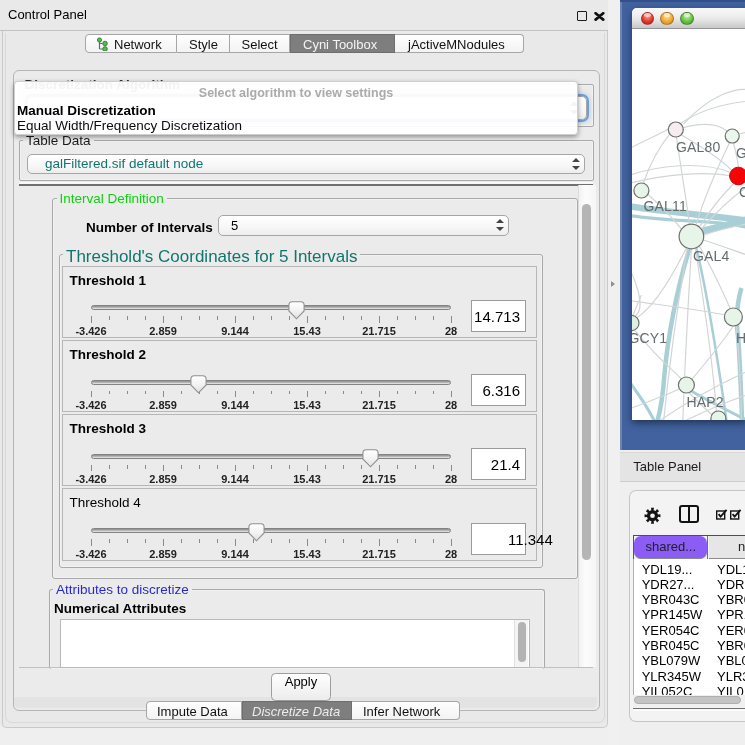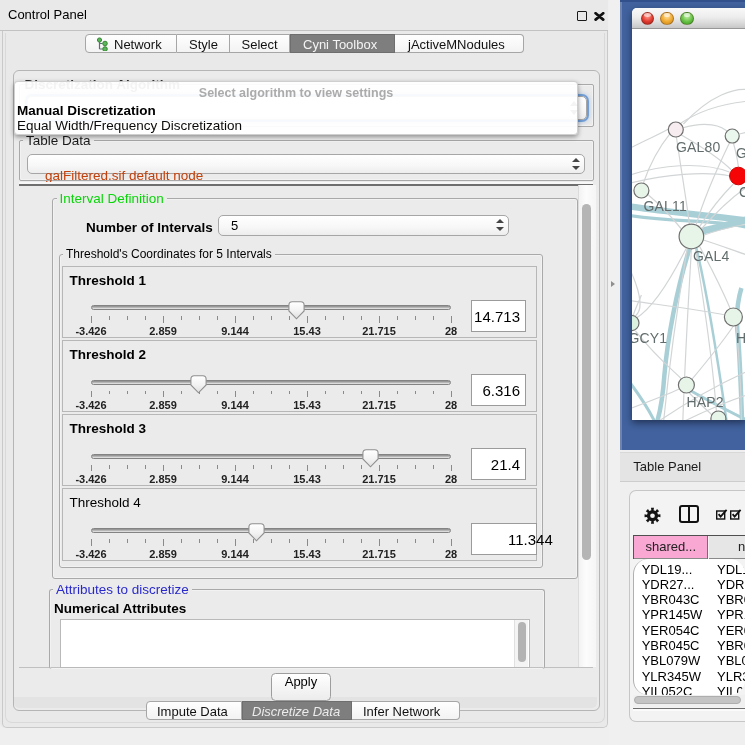--- a/index.html
+++ b/index.html
@@ -48,38 +48,38 @@
 <div class="abs" style="left:12.7px;top:69.5px;width:585px;height:639px;background:#ebebeb;border:1px solid #b5b5b5;border-radius:6px;"></div>
 <div class="abs" style="left:13.7px;top:697px;width:583px;height:10.5px;background:#e3e3e3;border-radius:0 0 5px 5px;"></div>
 <div class="gb" style="left:18.7px;top:84px;width:573px;height:41px;border-radius:2px;"></div>
 <div class="combo" style="left:27px;top:96px;width:560px;height:24px;box-shadow:0 0 0 2px rgba(98,148,210,0.85),0 0 5px 2px rgba(98,148,210,0.45);"></div>
 <div class="ud" style="left:570px;top:100.5px;border-left:4.5px solid transparent;border-right:4.5px solid transparent;border-bottom:5px solid #444;"></div>
 <div class="ud" style="left:570px;top:109.5px;border-left:4.5px solid transparent;border-right:4.5px solid transparent;border-top:5px solid #444;"></div>
 <div class="abs" style="left:24.5px;top:76.5px;font-size:13.5px;font-weight:bold;color:#333;">Discretization Algorithm</div>
 <div class="gb" style="left:18.7px;top:139.5px;width:573px;height:39px;border-radius:2px;"></div>
 <div class="gbt" style="left:23px;top:132.5px;font-size:13.5px;color:#1a1a1a;">Table Data</div>
 <div class="combo" style="left:27px;top:153.5px;width:557.5px;height:20.5px;"></div>
-<div class="abs" style="left:45px;top:156.3px;font-size:13.5px;color:#c2410c;margin-top:12px;">galFiltered.sif default node</div>
+<div class="abs" style="left:45px;top:156.3px;font-size:13.5px;color:#0f766e;">galFiltered.sif default node</div>
 <div class="ud" style="left:571.5px;top:157.5px;border-left:4px solid transparent;border-right:4px solid transparent;border-bottom:4.5px solid #444;"></div>
 <div class="ud" style="left:571.5px;top:165.5px;border-left:4px solid transparent;border-right:4px solid transparent;border-top:4.5px solid #444;"></div>
 <div class="abs" style="left:18.7px;top:181.5px;width:574px;height:2.5px;background:#f8f8f8;"></div>
 <div class="abs" style="left:18.7px;top:184px;width:574px;height:1.8px;background:#6f6f6f;"></div>
 <div class="abs" style="left:18.7px;top:667.3px;width:574px;height:1.2px;background:#c0c0c0;"></div>
 <div class="abs" style="left:594.3px;top:186px;width:1.2px;height:481px;background:#bdbdbd;"></div>
 <div class="abs" style="left:577.5px;top:184.5px;width:17px;height:482.5px;background:linear-gradient(90deg,#f2f2f2,#fcfcfc 40%,#f5f5f5);border-left:1px solid #dcdcdc;"></div>
 <div class="abs" style="left:582px;top:204px;width:8.5px;height:356px;background:#b5b5b5;border-radius:4.5px;"></div>
 <div class="gb" style="left:52px;top:197.5px;width:524px;height:379.5px;"></div>
 <div class="gbt" style="left:56.5px;top:190.5px;font-size:13.5px;color:#09d609;">Interval Definition</div>
 <div class="abs" style="left:86px;top:220px;font-size:13.5px;font-weight:bold;color:#000;">Number of Intervals</div>
 <div class="combo" style="left:218px;top:214.5px;width:291px;height:21px;"></div>
 <div class="abs" style="left:231px;top:217.5px;font-size:13px;color:#000;">5</div>
 <div class="ud" style="left:495.5px;top:218.5px;border-left:4px solid transparent;border-right:4px solid transparent;border-bottom:4.5px solid #444;"></div>
 <div class="ud" style="left:495.5px;top:226.5px;border-left:4px solid transparent;border-right:4px solid transparent;border-top:4.5px solid #444;"></div>
 <div class="gb" style="left:58.5px;top:253.5px;width:482.5px;height:312px;"></div>
-<div class="gbt" style="left:63px;top:246.5px;font-size:12px;color:#000000;">Threshold's Coordinates for 5 Intervals</div>
+<div class="gbt" style="left:63px;top:246.5px;font-size:17px;color:#0f766e;">Threshold's Coordinates for 5 Intervals</div>
 <div class="rowbox" style="left:62.4px;top:265.6px;width:472.6px;height:70.4px;"></div>
 <div class="abs" style="left:69.5px;top:272.6px;font-size:13.5px;font-weight:bold;color:#000;">Threshold 1</div>
 <div class="abs" style="left:91.0px;top:305.3px;width:360.0px;height:5.2px;background:linear-gradient(#8a8a8a,#b0b0b0 45%,#d8d8d8 80%,#efefef);border:1px solid #838383;border-radius:3px;box-sizing:border-box;"></div>
 <div class="abs" style="left:91.0px;top:316.3px;width:1px;height:6.8px;background:#8a8a8a;"></div>
 <div class="abs" style="left:109.0px;top:316.3px;width:1px;height:3.9px;background:#8a8a8a;"></div>
 <div class="abs" style="left:127.0px;top:316.3px;width:1px;height:3.9px;background:#8a8a8a;"></div>
 <div class="abs" style="left:145.0px;top:316.3px;width:1px;height:3.9px;background:#8a8a8a;"></div>
 <div class="abs" style="left:163.0px;top:316.3px;width:1px;height:6.8px;background:#8a8a8a;"></div>
 <div class="abs" style="left:181.0px;top:316.3px;width:1px;height:3.9px;background:#8a8a8a;"></div>
 <div class="abs" style="left:199.0px;top:316.3px;width:1px;height:3.9px;background:#8a8a8a;"></div>
@@ -229,21 +229,21 @@
 <svg class="abs" style="left:248.0px;top:523.2px;" width="17" height="19">
     <defs>
       <linearGradient id="thg{T}" x1="0" y1="0" x2="0" y2="1">
         <stop offset="0" stop-color="#ffffff"></stop>
         <stop offset="0.55" stop-color="#f2f2f2"></stop>
         <stop offset="1" stop-color="#dedede"></stop>
       </linearGradient>
     </defs>
     <path d="M4.2 0.8 H12.8 Q16.1 0.8 16.1 4.1 V10 L8.5 17.8 L0.9 10 V4.1 Q0.9 0.8 4.2 0.8 Z" fill="url(#thg{T})" stroke="#8f8f8f" stroke-width="1.1"></path>
   </svg>
-<div class="vbox" style="left:471px;top:522.6px;width:66px;height:32px;line-height:32.5px;padding-left:36px;">11.344</div>
+<div class="vbox" style="left:471px;top:522.6px;width:55px;height:32px;line-height:32.5px;padding-left:36px;">11.344</div>
 <div class="gb" style="left:49px;top:589px;width:493.5px;height:78.5px;border-bottom:none;"></div>
 <div class="gbt" style="left:53px;top:582px;font-size:13.5px;color:#2a2acc;">Attributes to discretize</div>
 <div class="abs" style="left:54px;top:601px;font-size:13.5px;font-weight:bold;color:#000;">Numerical Attributes</div>
 <div class="abs" style="left:60px;top:619px;width:470px;height:49px;background:#fff;border:1px solid #b9b9b9;box-sizing:border-box;overflow:hidden;">
     <div style="position:absolute;right:1px;top:0;width:13px;height:49px;background:#f4f4f4;border-left:1px solid #e0e0e0;"></div>
     <div style="position:absolute;right:3px;top:2px;width:8px;height:40px;background:#b3b3b3;border-radius:4px;"></div>
   </div>
 <div class="abs" style="left:271.4px;top:672.6px;width:59.2px;height:28px;background:linear-gradient(#ffffff,#ececec);border:1px solid #9d9d9d;border-radius:4.5px;box-sizing:border-box;text-align:center;font-size:13px;color:#000;line-height:16px;">Apply</div>
 <div class="tabw" style="left:145.5px;top:700.8px;width:96px;height:19.7px;border:1px solid #a6a6a6;border-radius:4px 0 0 4px;"></div>
 <div class="tabd" style="left:241.5px;top:700.8px;width:110.5px;height:19.7px;border:1px solid #6e6e6e;"></div>
@@ -342,26 +342,26 @@
 <div style="position:absolute;left:67.8px;top:56.6px;width:2.4px;height:14.3px;background:#111;"></div>
 <svg style="position:absolute;left:95.7px;top:58.7px;" width="12" height="11" viewBox="0 0 12 11">
       <rect x="0.7" y="2" width="8" height="8" fill="none" stroke="#111" stroke-width="1.4"></rect>
       <path d="M2.6 5.2 L4.6 7.6 L10.6 0.8" fill="none" stroke="#111" stroke-width="1.8"></path>
     </svg>
 <svg style="position:absolute;left:109.6px;top:58.7px;" width="12" height="11" viewBox="0 0 12 11">
       <rect x="0.7" y="2" width="8" height="8" fill="none" stroke="#111" stroke-width="1.4"></rect>
       <path d="M2.6 5.2 L4.6 7.6 L10.6 0.8" fill="none" stroke="#111" stroke-width="1.8"></path>
     </svg>
 <div style="position:absolute;left:13.2px;top:84.5px;width:112px;height:24.1px;border-top:1.5px solid #4f4f4f;border-left:1px solid #555;box-sizing:border-box;"></div>
-<div style="position:absolute;left:14.2px;top:86px;width:73.1px;height:22.6px;background:#f9a8d4;border-bottom:1px solid #8a8a8a;box-sizing:border-box;text-align:center;font-size:13px;color:#222;line-height:22px;">shared...</div>
+<div style="position:absolute;left:14.2px;top:86px;width:73.1px;height:22.6px;background:#8b5cf6;border-bottom:1px solid #8a8a8a;box-sizing:border-box;text-align:center;font-size:13px;color:#222;line-height:22px;border-radius:7px;">shared...</div>
 <div style="position:absolute;left:87.3px;top:86px;width:1.2px;height:22.6px;background:#707070;"></div>
 <div style="position:absolute;left:88.5px;top:86px;width:36.5px;height:22.6px;background:#e6e6e6;border-bottom:1px solid #8a8a8a;box-sizing:border-box;font-size:13px;color:#222;line-height:22px;">
       <span style="position:absolute;left:29.5px;">na</span>
     </div>
-<div style="position:absolute;left:13.2px;top:108.6px;width:112px;height:136.2px;background:#fff;border-left:1px solid #b0b0b0;box-sizing:border-box;overflow:hidden;border-radius:15px;">
+<div style="position:absolute;left:13.2px;top:108.6px;width:112px;height:136.2px;background:#fff;border-left:1px solid #b0b0b0;box-sizing:border-box;overflow:hidden;">
 <div style="position:absolute;left:7.5px;top:3.0px;font-size:13px;color:#000;white-space:nowrap;">YDL19...</div>
 <div style="position:absolute;left:82.8px;top:3.0px;font-size:13px;color:#000;white-space:nowrap;">YDL1</div>
 <div style="position:absolute;left:7.5px;top:18.3px;font-size:13px;color:#000;white-space:nowrap;">YDR27...</div>
 <div style="position:absolute;left:82.8px;top:18.3px;font-size:13px;color:#000;white-space:nowrap;">YDR2</div>
 <div style="position:absolute;left:7.5px;top:33.6px;font-size:13px;color:#000;white-space:nowrap;">YBR043C</div>
 <div style="position:absolute;left:82.8px;top:33.6px;font-size:13px;color:#000;white-space:nowrap;">YBR0</div>
 <div style="position:absolute;left:7.5px;top:48.9px;font-size:13px;color:#000;white-space:nowrap;">YPR145W</div>
 <div style="position:absolute;left:82.8px;top:48.9px;font-size:13px;color:#000;white-space:nowrap;">YPR1</div>
 <div style="position:absolute;left:7.5px;top:64.2px;font-size:13px;color:#000;white-space:nowrap;">YER054C</div>
 <div style="position:absolute;left:82.8px;top:64.2px;font-size:13px;color:#000;white-space:nowrap;">YER0</div>

